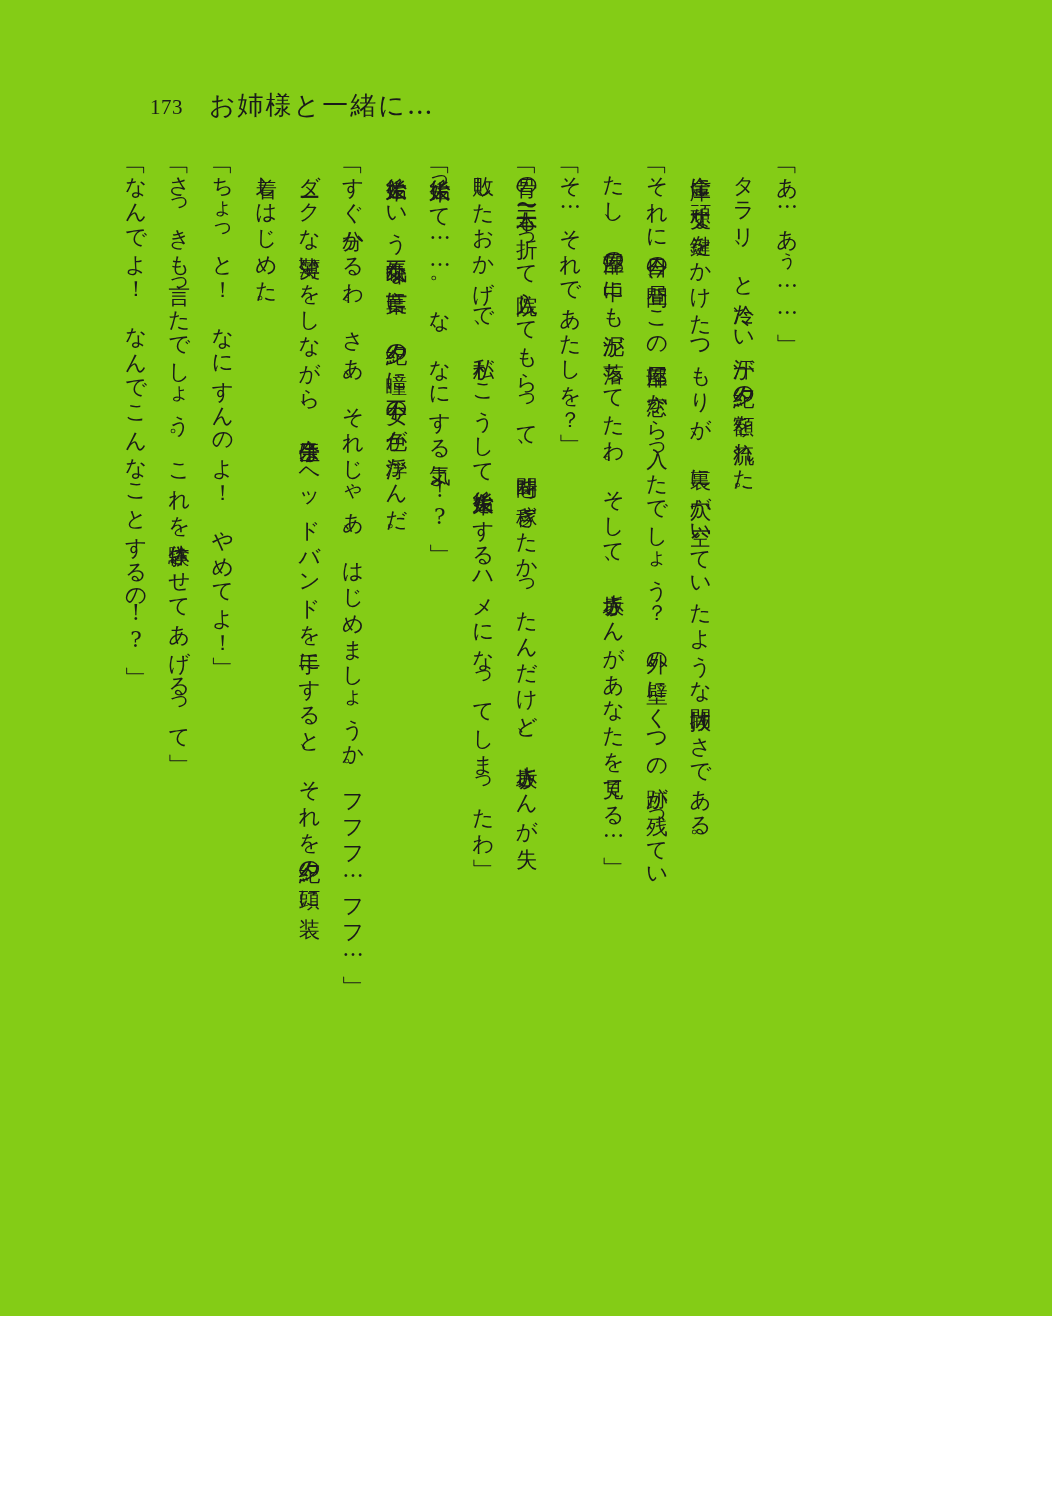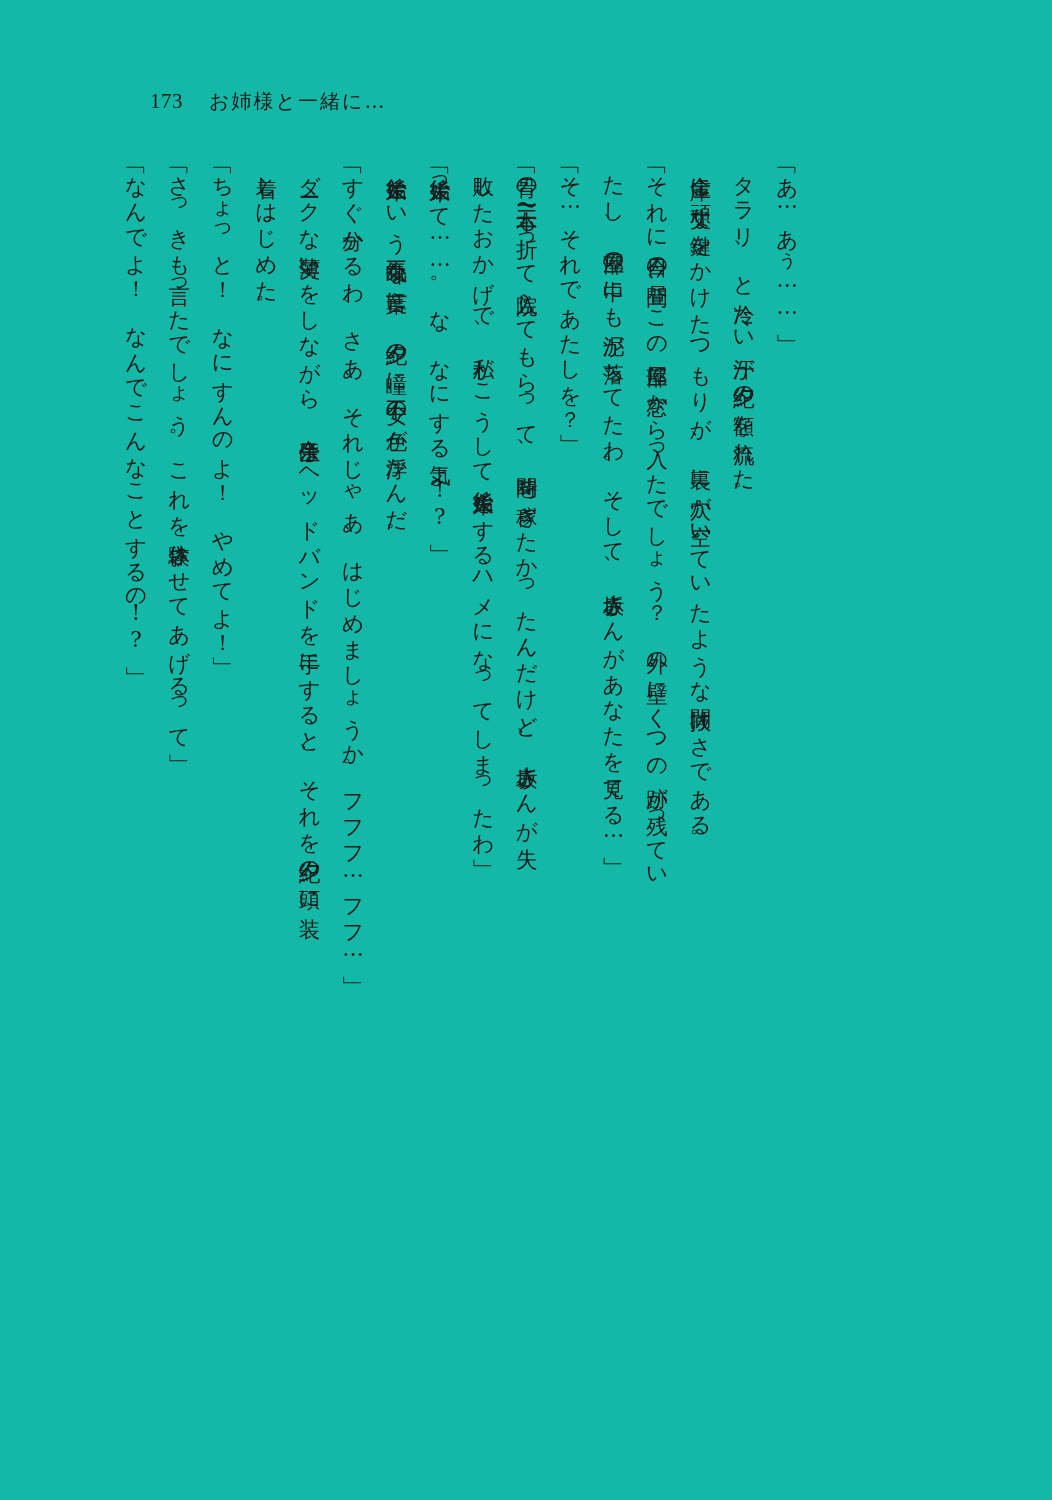--- a/index.html
+++ b/index.html
@@ -3,43 +3,43 @@
 <meta charset="utf-8">
 <style>
   html, body {
     margin: 0;
     padding: 0;
     background: #ffffff;
   }
   .page {
     position: relative;
     width: 1052px;
-    height: 1500px;
-    background: #14b8a6;
+    height: 1316px;
+    background: #84cc16;
     overflow: hidden;
     font-family: "DejaVu Serif", "Liberation Serif", serif;
     color: #1a1a1a;
   }
   
   .header {
     position: absolute;
     top: 88px;
     left: 150px;
     display: flex;
     align-items: baseline;
     gap: 26px;
   }
   .folio {
     font-family: "Liberation Serif", "DejaVu Serif", serif;
     font-size: 21px;
     letter-spacing: 0.5px;
     color: #1a1a1a;
   }
   .running-title {
-    font-size: 20px;
+    font-size: 26px;
     letter-spacing: 2px;
     color: #1a1a1a;
   }
   
   .body-area {
     position: absolute;
     top: 160px;
     right: 78px;
     width: 860px;
     height: 1230px;

